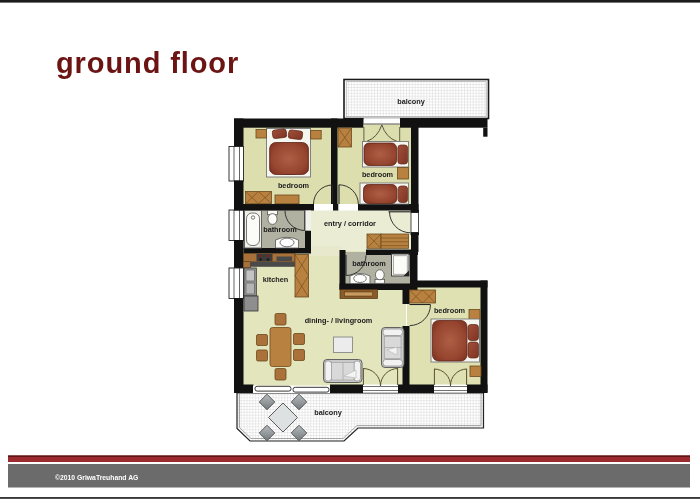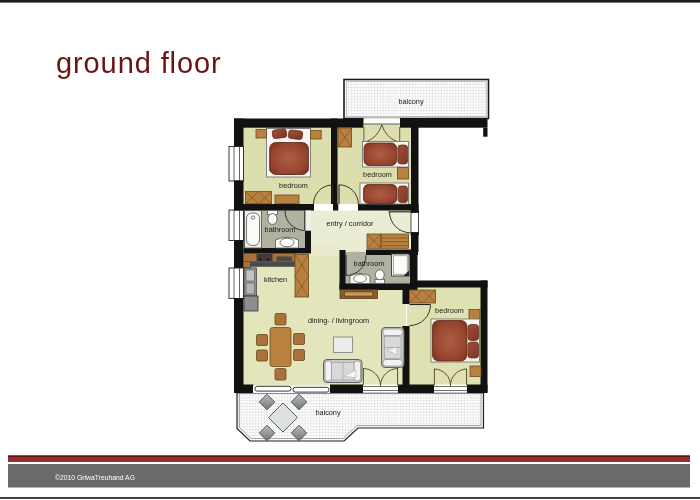--- a/index.html
+++ b/index.html
@@ -1,17 +1,17 @@
 <!DOCTYPE html>
 <html><head>
 <meta charset="utf-8">
 <style>
   html,body{margin:0;padding:0;background:#ffffff;}
   #page{position:relative;width:700px;height:500px;background:#ffffff;overflow:hidden;
-        font-family:"Liberation Sans",sans-serif;}
+        font-family:"Liberation Sans",sans-serif;font-weight:bold;}
   svg{position:absolute;left:0;top:0;}
   .lbl{font-family:"Liberation Sans",sans-serif;font-size:7.3px;fill:#1a1a1a;}
 </style>
 </head>
 <body>
 <div id="page">
 <svg width="700" height="500" viewBox="0 0 700 500">
 <defs>
   <pattern id="hatch" width="2.9" height="2.9" patternUnits="userSpaceOnUse">
     <rect width="2.9" height="2.9" fill="#ffffff"></rect>

